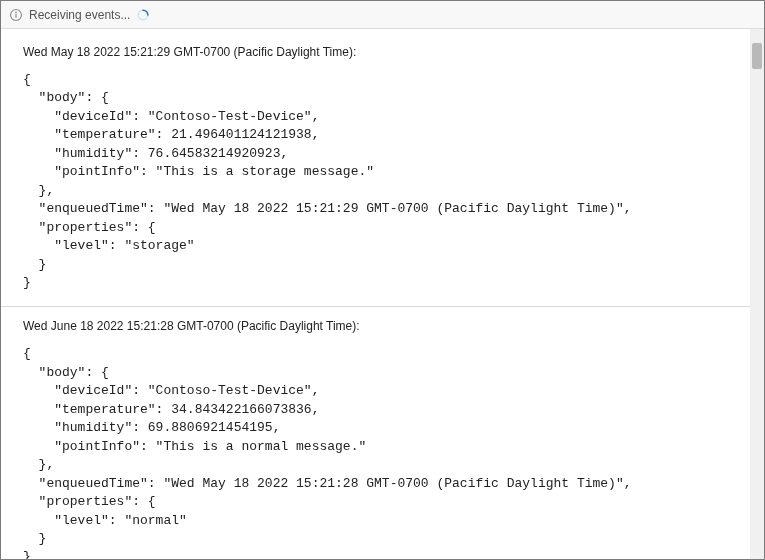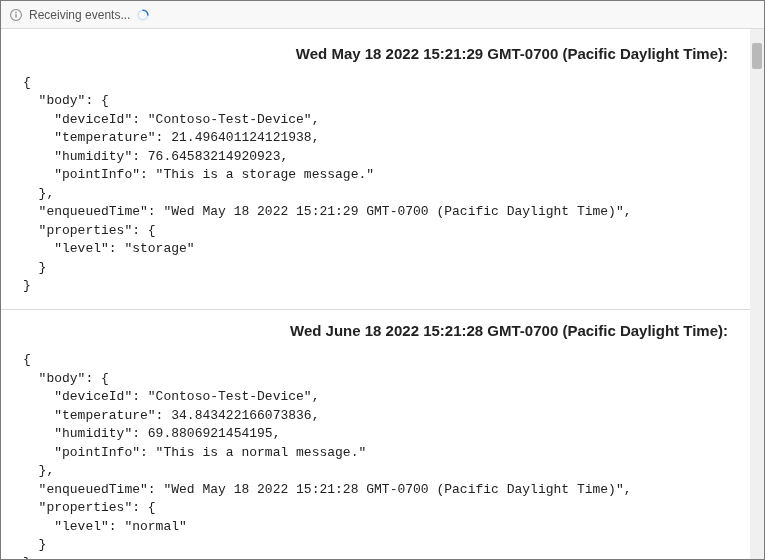--- a/index.html
+++ b/index.html
@@ -69,25 +69,24 @@
     top: 0; left: 0; right: 14px; bottom: 0;
     overflow: hidden;
     padding: 0;
   }
   .event {
     padding: 12px 22px 14px 22px;
     border-top: 1px solid #d9d9d9;
   }
   .event:first-child { border-top: none; padding-top: 16px; }
   .event-header {
-    font-weight: 700;
-    font-size: 15px;
+    font-weight: 400;
+    font-size: 12px;
     color: #222;
     margin-bottom: 12px;
-    text-align: right;
   }
   .event-body {
     font-family: Consolas, "Courier New", monospace;
     font-size: 13px;
     line-height: 1.42;
     color: #222;
     white-space: pre;
   }
 </style>
 </head>

